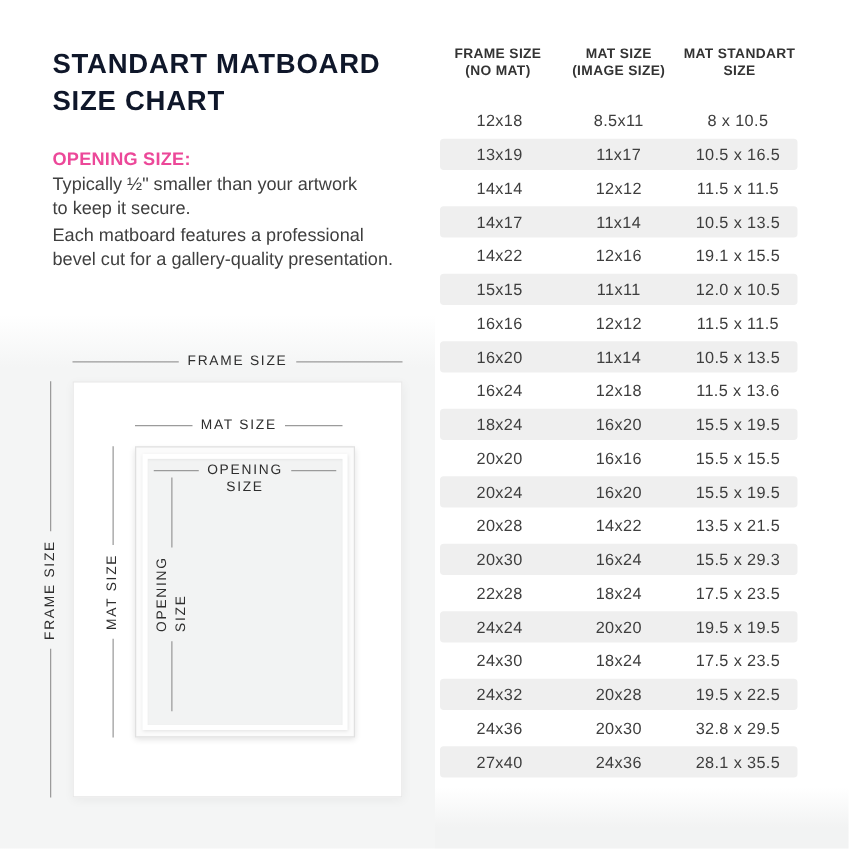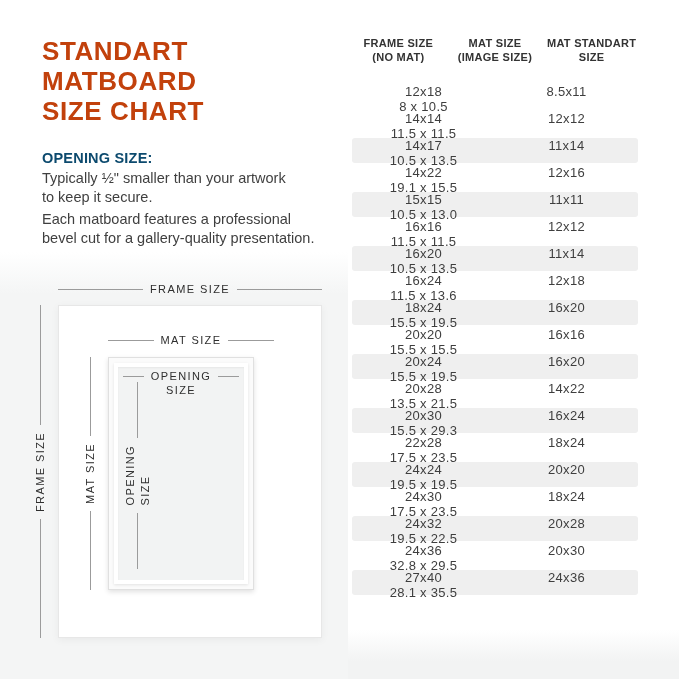--- a/index.html
+++ b/index.html
@@ -9,25 +9,25 @@
     background:#ffffff;
     position:relative;
     overflow:hidden;
     color:#333;
   }
   #app { position:absolute; inset:0; }
 
   
   .intro { position:absolute; left:42px; top:36px; width:302px; }
   .title {
-    font-size:26px; line-height:30px; font-weight:700;
-    letter-spacing:0.6px; color:#c2410c; white-space:pre-line;
+    font-size:22px; line-height:30px; font-weight:700;
+    letter-spacing:0.6px; color:#0f172a; white-space:pre-line;
   }
   .section-heading {
-    font-size:14.5px; font-weight:700; color:#0c4a6e;
+    font-size:14.5px; font-weight:700; color:#ec4899;
     letter-spacing:0.2px; margin-top:24px;
   }
   .section-heading.second { margin-top:18px; }
   .section-body {
     font-size:14.5px; line-height:19px; color:#3f3f3f;
     margin-top:3px; white-space:pre-line;
   }
 
   
   .diagram-panel {
@@ -37,21 +37,21 @@
   .bottom-strip {
     position:absolute; left:348px; top:630px; width:331px; height:49px;
     background:linear-gradient(180deg,#ffffff 0,#f2f3f3 65%);
   }
   .frame-rect {
     position:absolute; left:58px; top:53px; width:264px; height:333px;
     background:#ffffff; border:1px solid #e7e7e7;
     box-shadow:0 2px 8px rgba(0,0,0,0.05);
   }
   .mat-rect {
-    position:absolute; left:49px; top:51px; width:146px; height:233px;
+    position:absolute; left:49px; top:51px; width:176px; height:233px;
     background:#fbfbfb; border:1px solid #e0e0e0;
     box-shadow:0 2px 5px rgba(0,0,0,0.12);
   }
   .opening-rect {
     position:absolute; inset:5px;
     background:#f2f3f3; border:4px solid #ffffff;
     box-shadow:0 1px 3px rgba(0,0,0,0.10), inset 0 1px 2px rgba(0,0,0,0.05);
   }
   .dim-h {
     position:absolute; display:flex; align-items:center; gap:7px; height:14px;
@@ -91,21 +91,21 @@
   .size-table { position:absolute; left:352px; top:36px; width:286px; }
   .table-header {
     display:grid; grid-template-columns:1fr 1fr 1fr; column-gap:4px;
   }
   .header-cell {
     text-align:center; font-size:11px; line-height:14px; font-weight:600;
     color:#333333; letter-spacing:0.3px;
   }
   .table-rows { margin-top:20px; }
   .trow {
-    display:grid; grid-template-columns:1fr 1fr;
+    display:grid; grid-template-columns:1fr 1fr 1fr;
     height:25px; margin-bottom:2px; align-items:center;
   }
   .trow.alt { background:#efefef; border-radius:3px; }
   .tcell {
     text-align:center; font-size:13px; color:#3e3e3e; letter-spacing:0.3px;
   }
 </style>
 </head>
 <body>
 
@@ -181,39 +181,44 @@
 (IMAGE SIZE)</div>
         <div class="header-cell" style="white-space: pre-line;">MAT STANDART
 SIZE</div>
       </div>
     <div class="table-rows">
         <div class="trow">
           <div class="tcell">12x18</div>
           <div class="tcell">8.5x11</div>
           <div class="tcell">8 x 10.5</div>
         </div>
+        <div class="trow alt">
+          <div class="tcell">13x19</div>
+          <div class="tcell">11x17</div>
+          <div class="tcell">10.5 x 16.5</div>
+        </div>
         <div class="trow">
           <div class="tcell">14x14</div>
           <div class="tcell">12x12</div>
           <div class="tcell">11.5 x 11.5</div>
         </div>
         <div class="trow alt">
           <div class="tcell">14x17</div>
           <div class="tcell">11x14</div>
           <div class="tcell">10.5 x 13.5</div>
         </div>
         <div class="trow">
           <div class="tcell">14x22</div>
           <div class="tcell">12x16</div>
           <div class="tcell">19.1 x 15.5</div>
         </div>
         <div class="trow alt">
           <div class="tcell">15x15</div>
           <div class="tcell">11x11</div>
-          <div class="tcell">10.5 x 13.0</div>
+          <div class="tcell">12.0 x 10.5</div>
         </div>
         <div class="trow">
           <div class="tcell">16x16</div>
           <div class="tcell">12x12</div>
           <div class="tcell">11.5 x 11.5</div>
         </div>
         <div class="trow alt">
           <div class="tcell">16x20</div>
           <div class="tcell">11x14</div>
           <div class="tcell">10.5 x 13.5</div>

